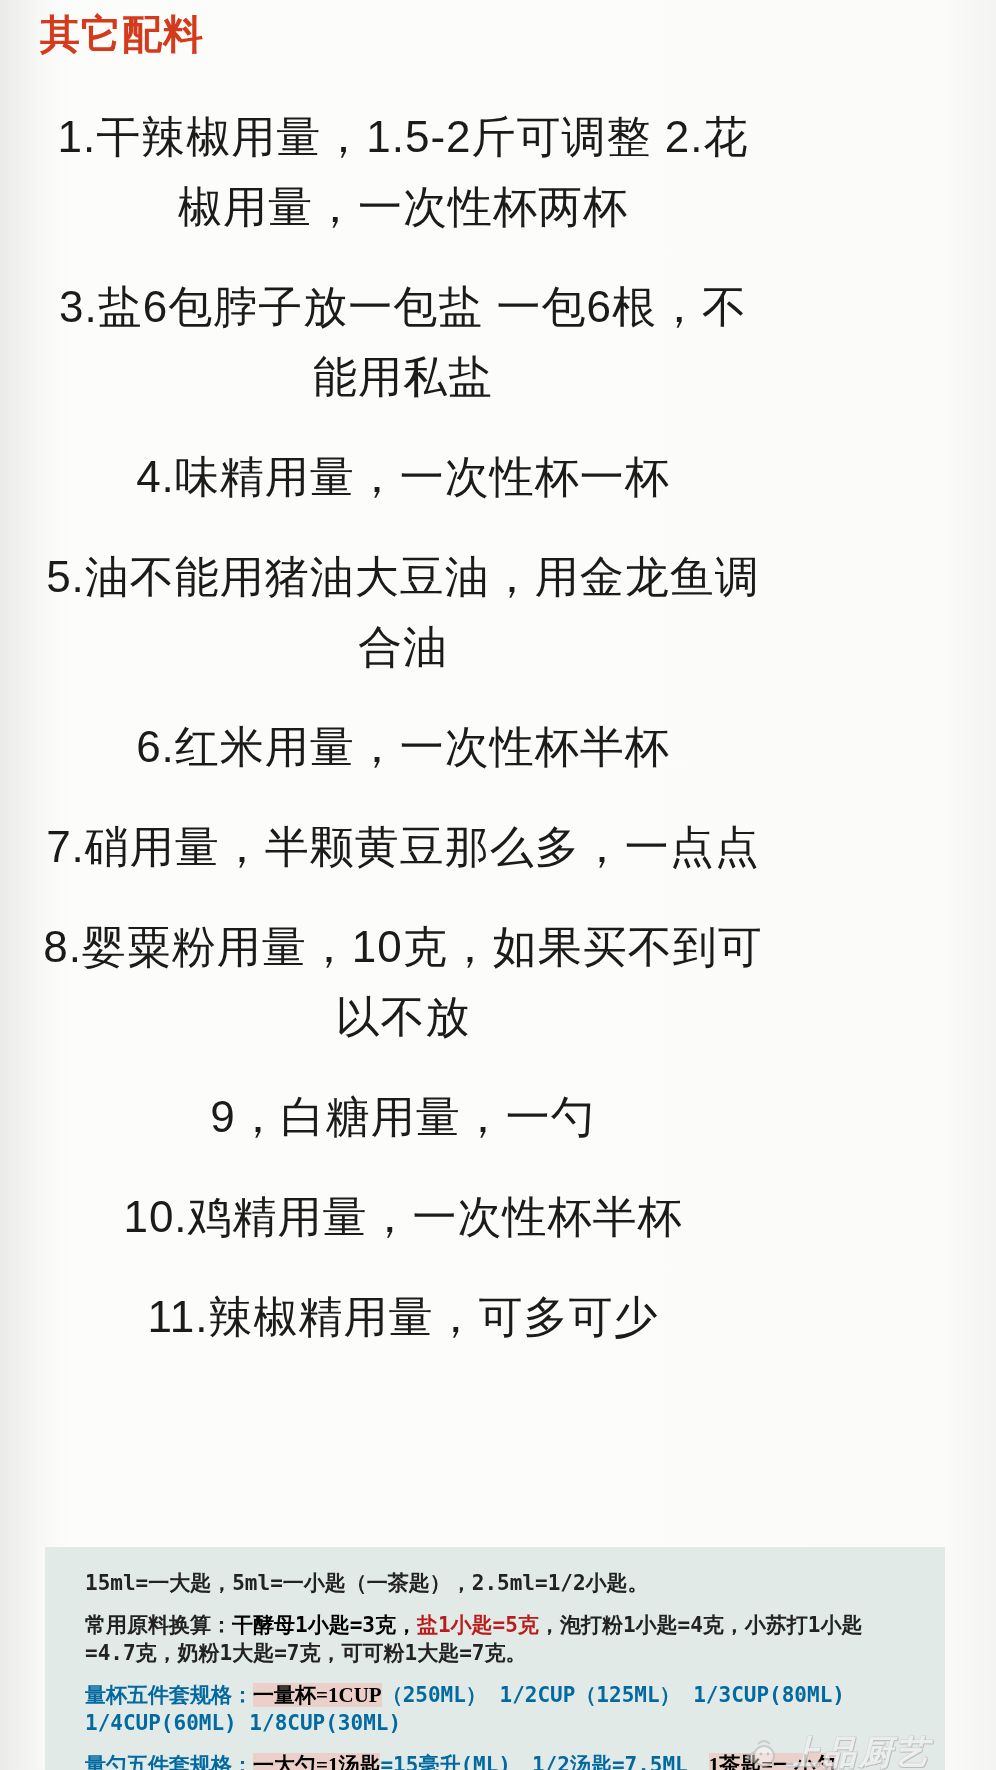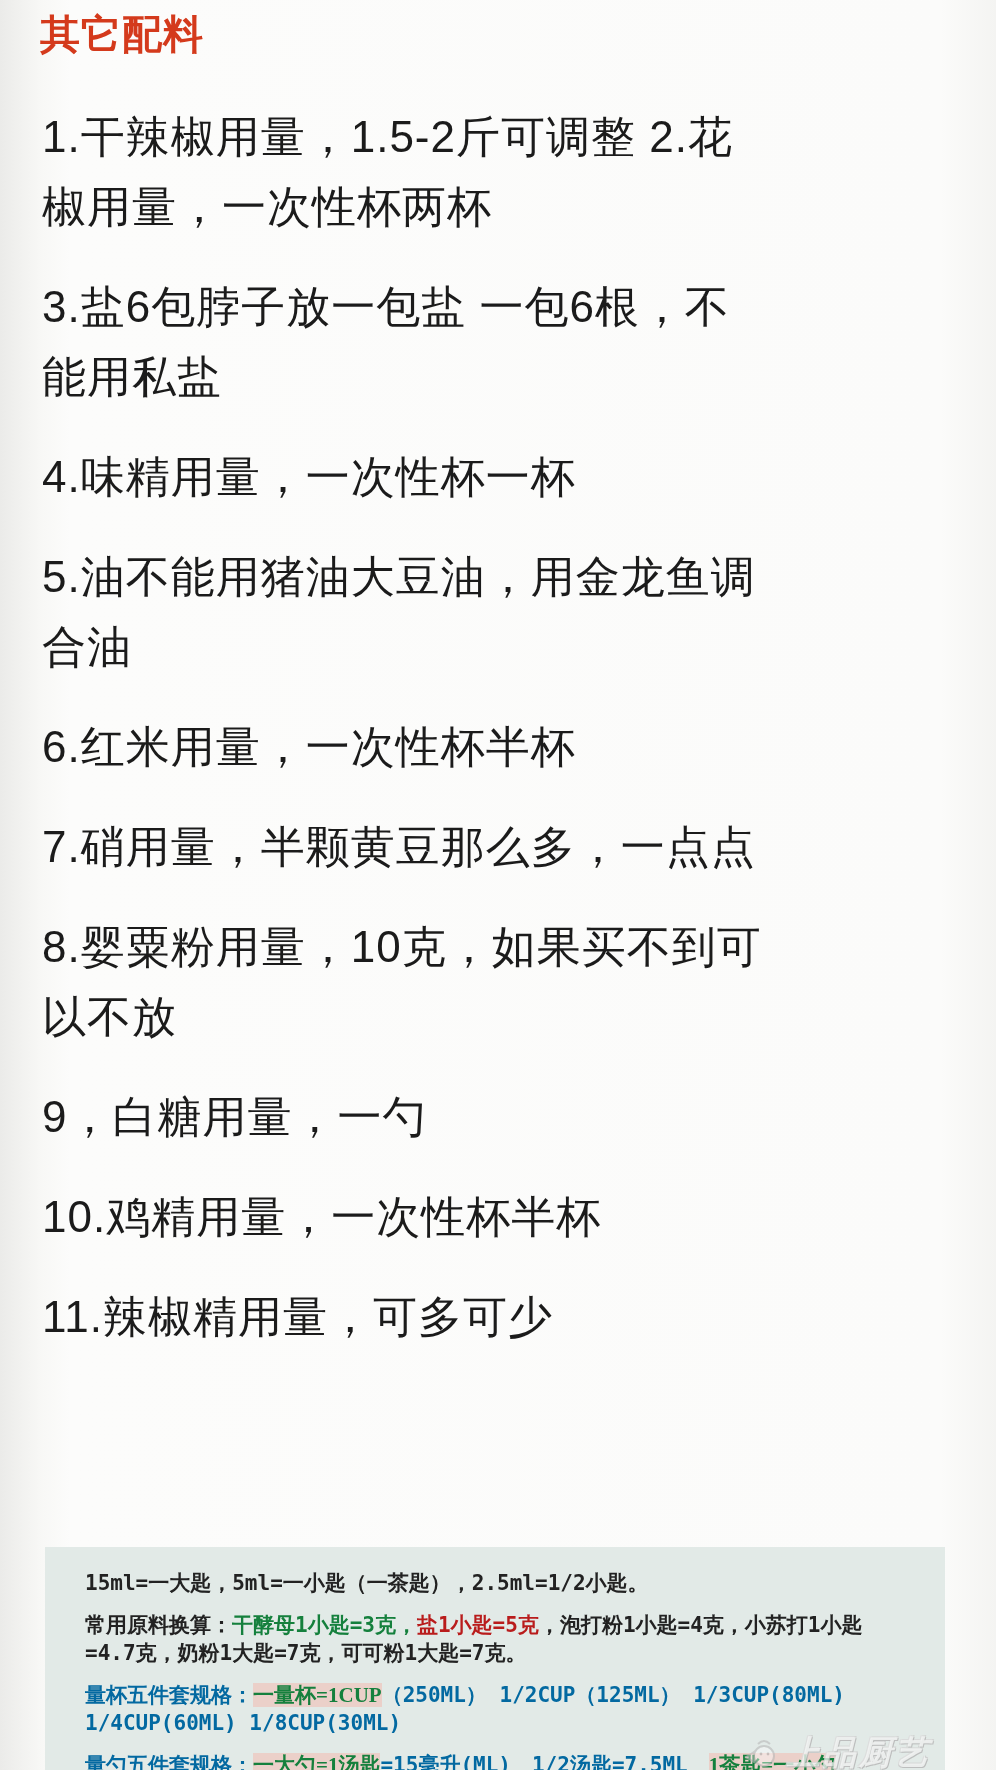--- a/index.html
+++ b/index.html
@@ -6,33 +6,33 @@
   body{
     width:996px;height:1770px;overflow:hidden;position:relative;
     background:linear-gradient(90deg,#ebebe9 0px,#f8f8f6 42px,#fcfcfb 70px,#fbfbfa 940px,#f4f4f2 996px);
     font-family:"Liberation Sans",sans-serif;
   }
   .doc{position:relative;width:804px;height:1770px;}
   .title{
     color:#d43a1c;font-size:40px;font-weight:bold;margin:0;
     padding:10px 0 0 40px;letter-spacing:1px;line-height:48px;
   }
-  .items{margin:44px 40px 0 42px;}
+  .items{margin:44px 40px 0 42px;text-align:center;}
   .items p{
     font-size:44px;line-height:70px;margin:0 0 30px 0;color:#1b1b1b;
     font-weight:500;letter-spacing:1px;
   }
   .panel{
     position:absolute;left:45px;top:1528px;width:900px;height:242px;
     background:#e2eae7;box-sizing:border-box;padding:22px 38px 0 40px;
     font-family:"DejaVu Sans Mono",monospace;font-weight:bold;font-size:21px;margin-top:19px;
   }
   .panel p{margin:0 0 14px 0;line-height:28px;color:#222;}
   .seg-black{color:#222;}
-  .seg-red{color:#15803d;}
+  .seg-red{color:#000000;}
   .seg-purple{color:#b91c1c;}
   .seg-navy{color:#0369a1;}
   .seg-hl{background:rgba(242,186,176,.55);font-family:Liberation Serif, serif;}
   .watermark{
     position:absolute;left:742px;top:1731px;display:flex;align-items:center;gap:5px;
     opacity:.8;pointer-events:none;
   }
   .wm-text{
     font-size:33px;font-weight:bold;font-style:italic;letter-spacing:3px;
     color:rgba(248,248,248,.85);

